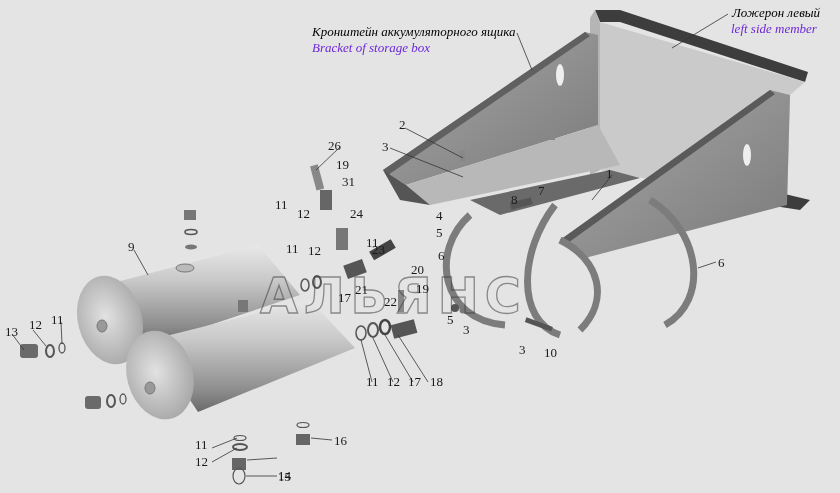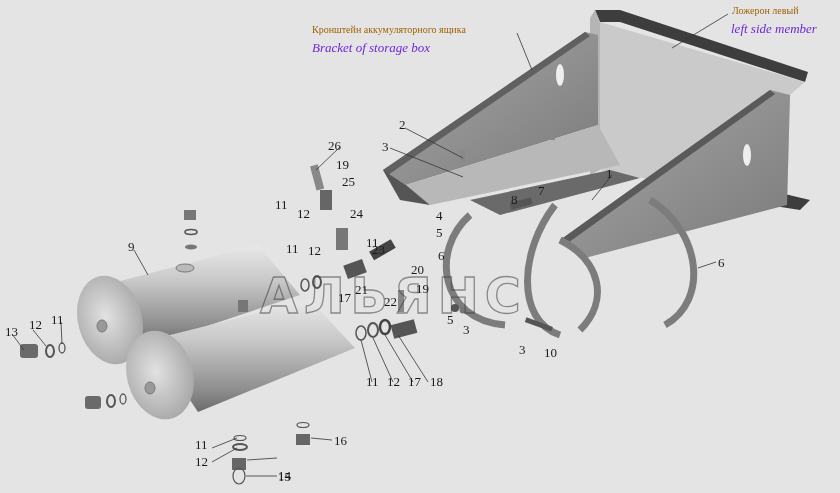--- a/index.html
+++ b/index.html
@@ -1,20 +1,20 @@
 <!DOCTYPE html>
 <html><head>
 <meta charset="utf-8">
 <style>
   html, body { margin:0; padding:0; }
   body { width:840px; height:493px; background:#e4e4e4; overflow:hidden; position:relative;
          font-family:"Liberation Serif","DejaVu Serif",serif; }
   #stage { position:absolute; left:0; top:0; width:840px; height:493px; }
   .lbl { position:absolute; font-size:13px; color:#1a1a1a; line-height:1; white-space:nowrap; }
-  .title-ru { position:absolute; font-size:10px; color:#a16207; white-space:nowrap; }
+  .title-ru { position:absolute; font-size:13px; color:#000000; white-space:nowrap;font-style:italic; }
   .title-en { position:absolute; font-size:13px; color:#6d28d9; font-style:italic; white-space:nowrap; }
   .wm { position:absolute; font-family:"DejaVu Sans","Liberation Sans",sans-serif; font-weight:bold;
         color:transparent; -webkit-text-stroke:1.3px rgba(60,60,60,0.55); letter-spacing:6px; white-space:nowrap; }
 </style>
 </head>
 <body>
 
 <div id="stage">
   <svg width="840" height="493" viewBox="0 0 840 493" style="position:absolute;left:0;top:0">
     <defs>
@@ -174,16 +174,16 @@
       <div class="lbl" style="left: 408px; top: 375px;">17</div>
       <div class="lbl" style="left: 338px; top: 291px;">17</div>
       <div class="lbl" style="left: 430px; top: 375px;">18</div>
       <div class="lbl" style="left: 336px; top: 158px;">19</div>
       <div class="lbl" style="left: 416px; top: 282px;">19</div>
       <div class="lbl" style="left: 411px; top: 263px;">20</div>
       <div class="lbl" style="left: 355px; top: 283px;">21</div>
       <div class="lbl" style="left: 384px; top: 271px; margin-top: 24px;">22</div>
       <div class="lbl" style="left: 372px; top: 243px;">23</div>
       <div class="lbl" style="left: 350px; top: 207px;">24</div>
-      <div class="lbl" style="left: 342px; top: 175px;">25</div>
+      <div class="lbl" style="left: 342px; top: 175px;">31</div>
       <div class="lbl" style="left: 328px; top: 139px;">26</div>
     </div>
 </div>
 
 </body></html>

